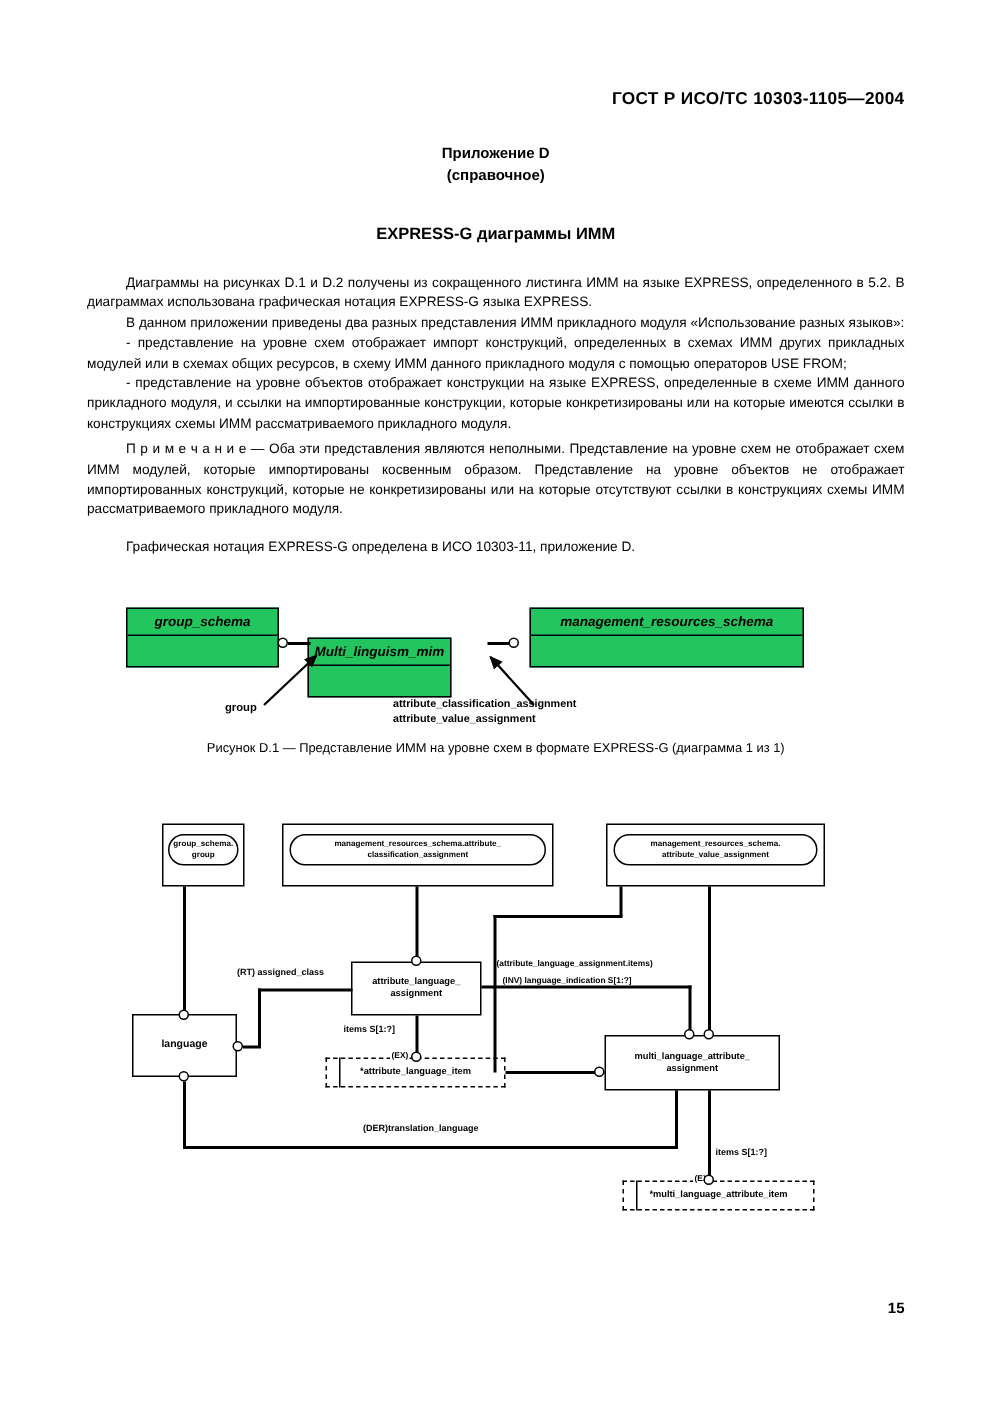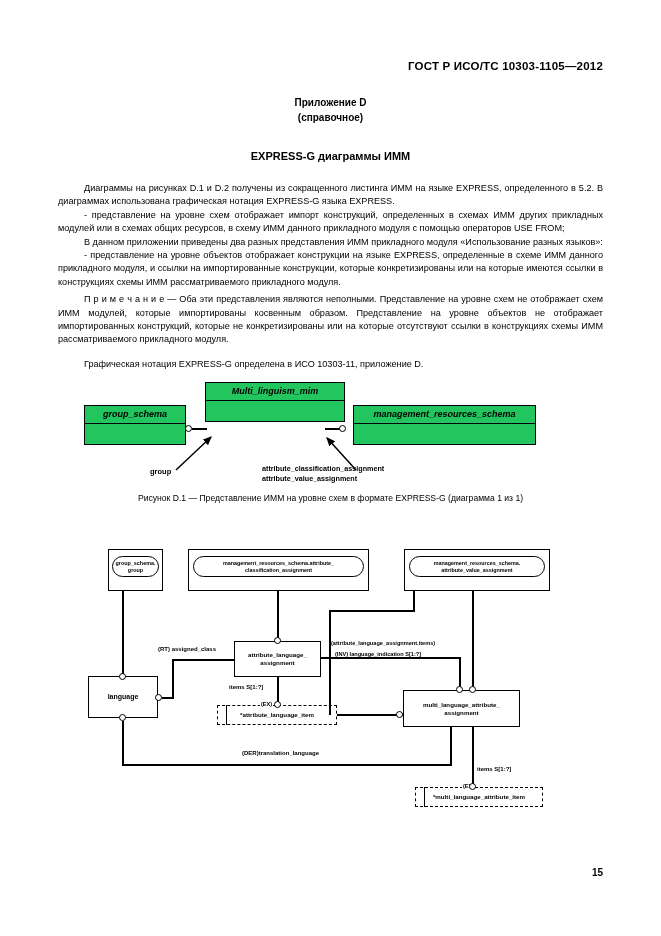--- a/index.html
+++ b/index.html
@@ -146,45 +146,45 @@
     background:#fff;
     padding:0 1px;
   }
   svg.arrow{position:absolute;overflow:visible;}
 </style>
 </head>
 <body>
 
 <div class="page">
 
-  <div class="header">ГОСТ Р ИСО/ТС 10303-1105—2012</div>
+  <div class="header">ГОСТ Р ИСО/ТС 10303-1105—2004</div>
 
   <div class="annex-block">
     <div>Приложение D</div>
     <div>(справочное)</div>
   </div>
 
   <div class="doc-title">EXPRESS-G диаграммы ИММ</div>
 
   <div class="body-text" style="top:182px;">
     <p class="indent">Диаграммы на рисунках D.1 и D.2 получены из сокращенного листинга ИММ на языке EXPRESS, определенного в 5.2. В диаграммах использована графическая нотация EXPRESS-G языка EXPRESS.</p>
+    <p class="indent">В данном приложении приведены два разных представления ИММ прикладного модуля «Использование разных языков»:</p>
     <p class="indent">- представление на уровне схем отображает импорт конструкций, определенных в схемах ИММ других прикладных модулей или в схемах общих ресурсов, в схему ИММ данного прикладного модуля с помощью операторов USE FROM;</p>
-    <p class="indent">В данном приложении приведены два разных представления ИММ прикладного модуля «Использование разных языков»:</p>
     <p class="indent">- представление на уровне объектов отображает конструкции на языке EXPRESS, определенные в схеме ИММ данного прикладного модуля, и ссылки на импортированные конструкции, которые конкретизированы или на которые имеются ссылки в конструкциях схемы ИММ рассматриваемого прикладного модуля.</p>
     <p class="indent" style="margin-top:4px;">П р и м е ч а н и е —  Оба эти представления являются неполными. Представление на уровне схем не отображает схем ИММ модулей, которые импортированы косвенным образом. Представление на уровне объектов не отображает импортированных конструкций, которые не конкретизированы или на которые отсутствуют ссылки в конструкциях схемы ИММ рассматриваемого прикладного модуля.</p>
     <p class="indent" style="margin-top:11px;">Графическая нотация EXPRESS-G определена в ИСО 10303-11, приложение D.</p>
   </div>
 
   <div class="diagram" style="left:0;top:0;width:661px;height:936px;pointer-events:none;">
 
     <div class="d-box" style="left:84px;top:405px;width:102px;height:40px;">
       <div class="title">group_schema</div>
     </div>
 
-    <div class="d-box" style="left:205px;top:382px;width:140px;height:40px;">
+    <div class="d-box" style="left:205px;top:425px;width:96px;height:40px;">
       <div class="title">Multi_linguism_mim</div>
     </div>
 
     <div class="d-box" style="left:353px;top:405px;width:183px;height:40px;padding-left:31px;">
       <div class="title">management_resources_schema</div>
     </div>
 
     <div class="line hl" style="left:192px;top:428px;width:15px;"></div>
     <div class="circ" style="left:185px;top:424.5px;"></div>
 

